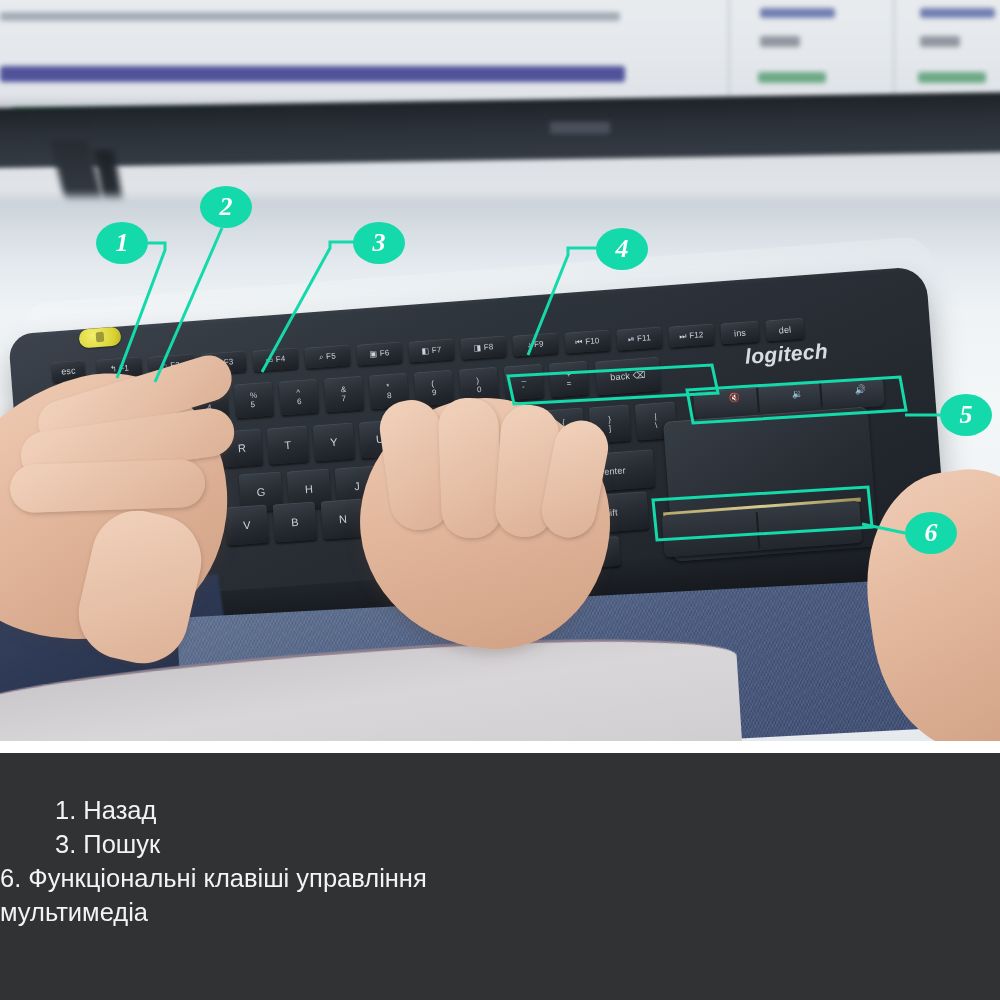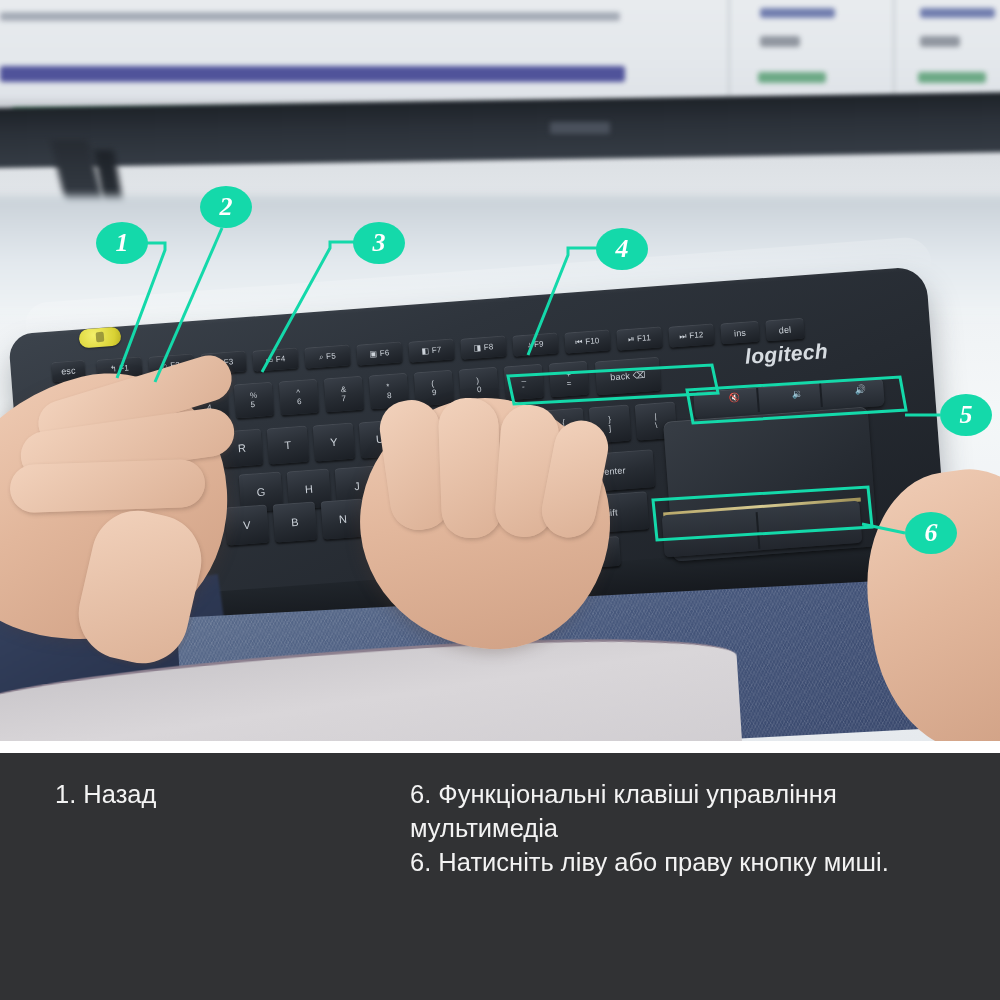--- a/index.html
+++ b/index.html
@@ -126,21 +126,21 @@
   #callouts{position:absolute;left:0;top:0;width:1000px;height:741px;pointer-events:none;}
 
   .badge{position:absolute;width:52px;height:42px;border-radius:50%;
      background:#14d9aa;display:flex;align-items:center;justify-content:center;
      color:#ffffff;font-size:26px;font-weight:700;font-style:italic;
      font-family:"Liberation Serif",serif;pointer-events:auto;}
 
   
   #whiteband{position:absolute;left:0;top:741px;width:1000px;height:12px;background:#ffffff;}
   #panel{position:absolute;left:0;top:753px;width:1000px;height:247px;background:#313234;}
-  .cols{display:flex;padding:24px 0 0 0;}
+  .cols{display:flex;padding:40px 0 0 0;flex-direction:column;}
   .col{color:#f3f3f3;font-size:25.5px;line-height:1.34;font-family:"Liberation Sans",sans-serif;}
   .colL{width:355px;padding-left:55px;}
   .colR{width:560px;padding-left:0px;}
   .li{white-space:pre-wrap;}
 </style>
 </head>
 <body>
 
 <div id="page">
 
@@ -294,21 +294,21 @@
     <div class="badge" style="left:905px; top:512px;">6</div>
 
   </div>
 
   <div id="whiteband"></div>
 
   <div id="panel">
     <div class="cols">
       <div class="col colL">
         <div class="li">1. Назад</div>
+        <div class="li">3. Пошук</div>
       </div>
       <div class="col colR">
         <div class="li">6. Функціональні клавіші управління мультимедіа</div>
-        <div class="li">6. Натисніть ліву або праву кнопку миші.</div>
       </div>
     </div>
   </div>
 
 </div>
 
 </body></html>

